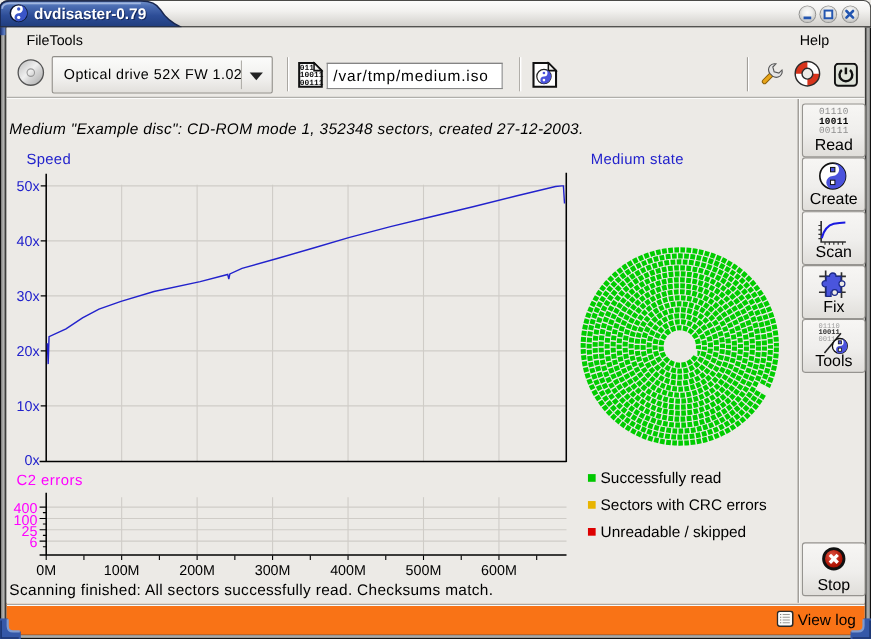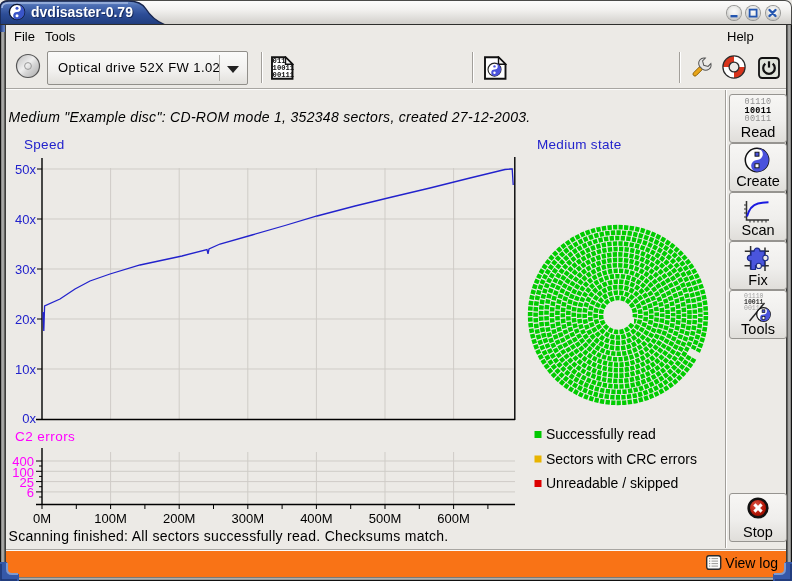--- a/index.html
+++ b/index.html
@@ -73,21 +73,21 @@
     <div class="winbtn" style="left:766px;"></div>
     <svg class="abs" style="left:727px;top:6px" width="53" height="14" viewBox="0 0 53 14">
       <line x1="3.5" y1="10.2" x2="10.5" y2="10.2" stroke="#2456b0" stroke-width="2.4"></line>
       <rect x="22.6" y="3.6" width="7" height="7" fill="none" stroke="#2456b0" stroke-width="1.8"></rect>
       <path d="M42.5,4 L48.5,10 M48.5,4 L42.5,10" stroke="#2456b0" stroke-width="2.4" stroke-linecap="round"></path>
     </svg>
     <div class="darkline"></div>
   </div>
 
   <div id="menubar">
-    <span style="left:8px">File</span>
+    <span style="left:18px">File</span>
     <span style="left:39px">Tools</span>
     <span style="left:721px">Help</span>
   </div>
 
   <div id="toolbar">
     <svg class="abs" style="left:9px;top:6px" width="26" height="26" viewBox="0 0 26 26">
       <defs>
           <linearGradient id="cdg" x1="0" y1="0" x2="1" y2="1">
         <stop offset="0" stop-color="#b9b9b9"></stop>
             <stop offset="0.45" stop-color="#efefef"></stop>
@@ -105,20 +105,21 @@
     </div>
     <div class="vsep" style="left:255px"></div>
     <g id="isoicon"></g>
     <svg class="abs" style="left:264px;top:9px" width="24" height="24" viewBox="0 0 24 24">
       <path d="M2,1.2 L15.5,1.2 L22.5,8.2 L22.5,22.8 L2,22.8 Z" fill="#fff" stroke="#111" stroke-width="1.9"></path>
       <path d="M15.5,1.2 L15.5,8.2 L22.5,8.2 Z" fill="#f6f5f2" stroke="#111" stroke-width="1.4"></path>
       <text x="2.6" y="7.3" font-family="Liberation Mono,monospace" font-size="7.2" font-weight="bold" fill="#111">011</text>
       <text x="2.6" y="14.2" font-family="Liberation Mono,monospace" font-size="7.2" font-weight="bold" fill="#111">10011</text>
       <text x="2.6" y="21" font-family="Liberation Mono,monospace" font-size="7.2" font-weight="bold" fill="#111">00111</text>
     </svg>
+    <div class="entry" style="left:291px;width:153px;">/var/tmp/medium.iso</div>
     <div class="vsep" style="left:466px"></div>
     <svg class="abs" style="left:477px;top:9px" width="24" height="24" viewBox="0 0 24 24">
       <path d="M2,1.2 L15.5,1.2 L22.5,8.2 L22.5,22.8 L2,22.8 Z" fill="#fff" stroke="#111" stroke-width="1.9"></path>
       <path d="M15.5,1.2 L15.5,8.2 L22.5,8.2 Z" fill="#f6f5f2" stroke="#111" stroke-width="1.4"></path>
       <g transform="translate(11.5,13.6)">
         <circle r="6.5" fill="#fff" stroke="#222" stroke-width="1.1"></circle>
         <path d="M0,-6.5 A6.5,6.5 0 0 1 0,6.5 A3.25,3.25 0 0 1 0,0 A3.25,3.25 0 0 0 0,-6.5 Z" fill="#4a52dc"></path>
         <circle cx="0" cy="-3.2" r="1.2" fill="#4a52dc"></circle>
         <circle cx="0" cy="3.2" r="1.2" fill="#fff"></circle>
       </g>

